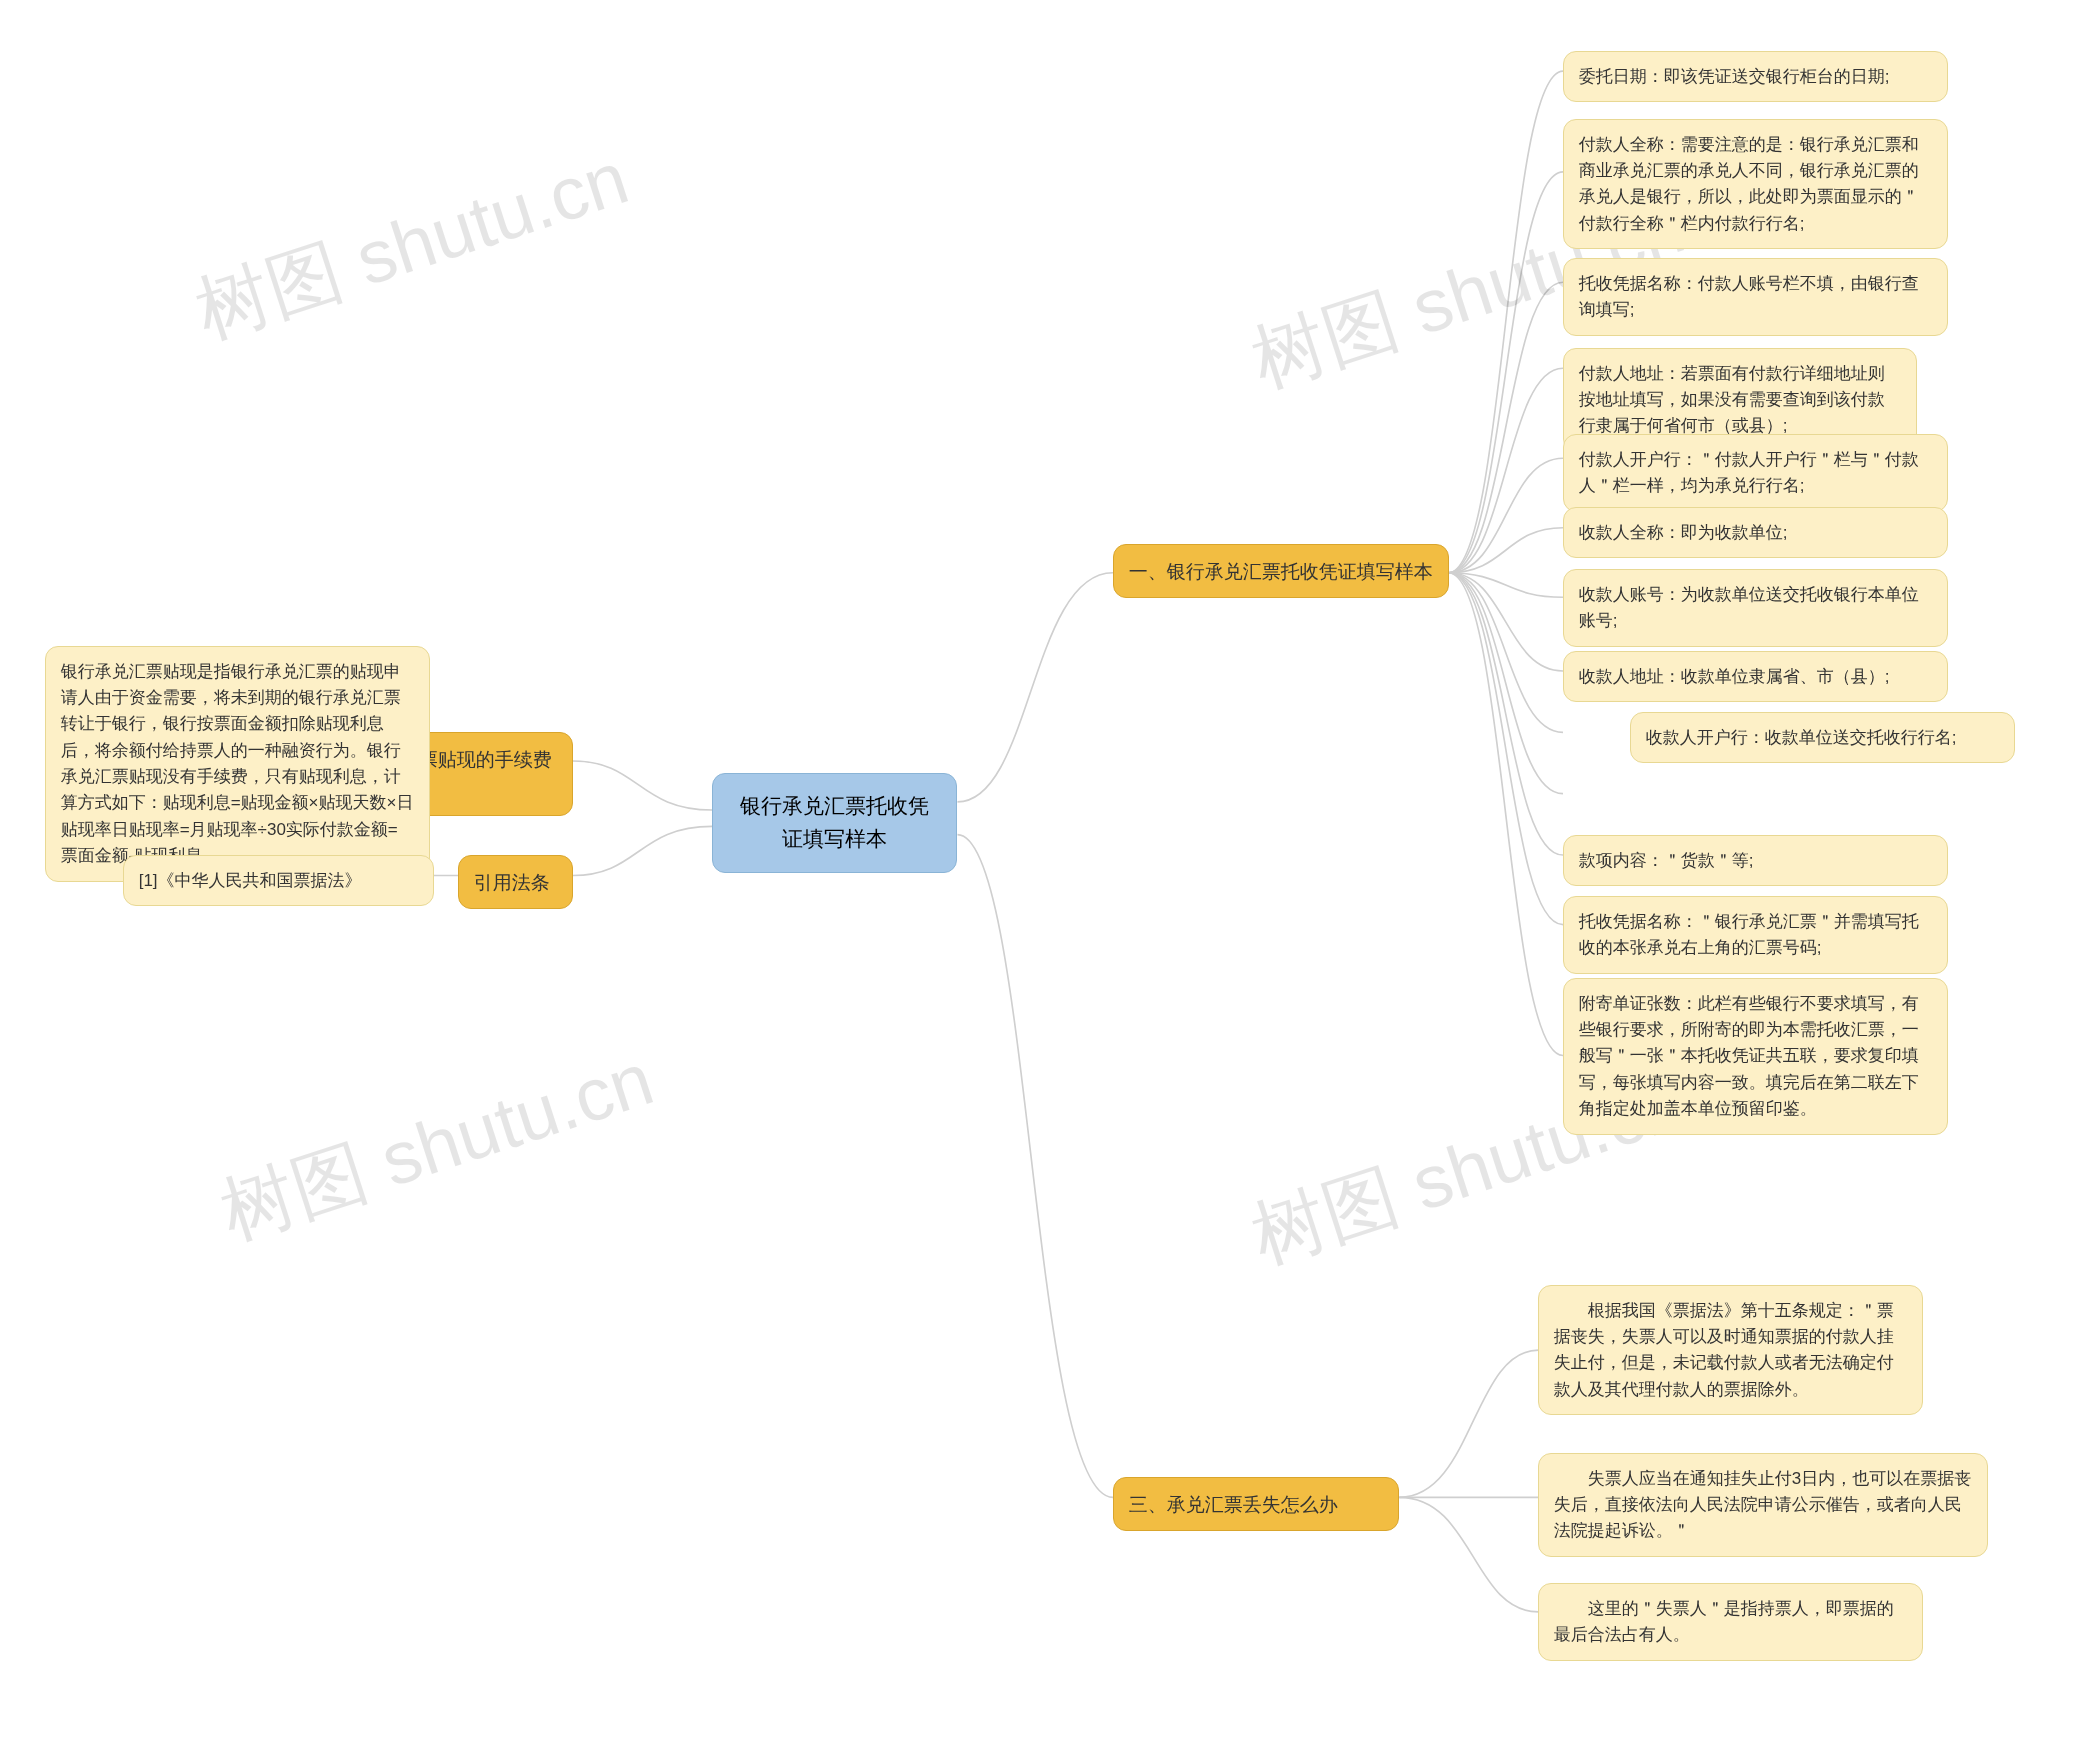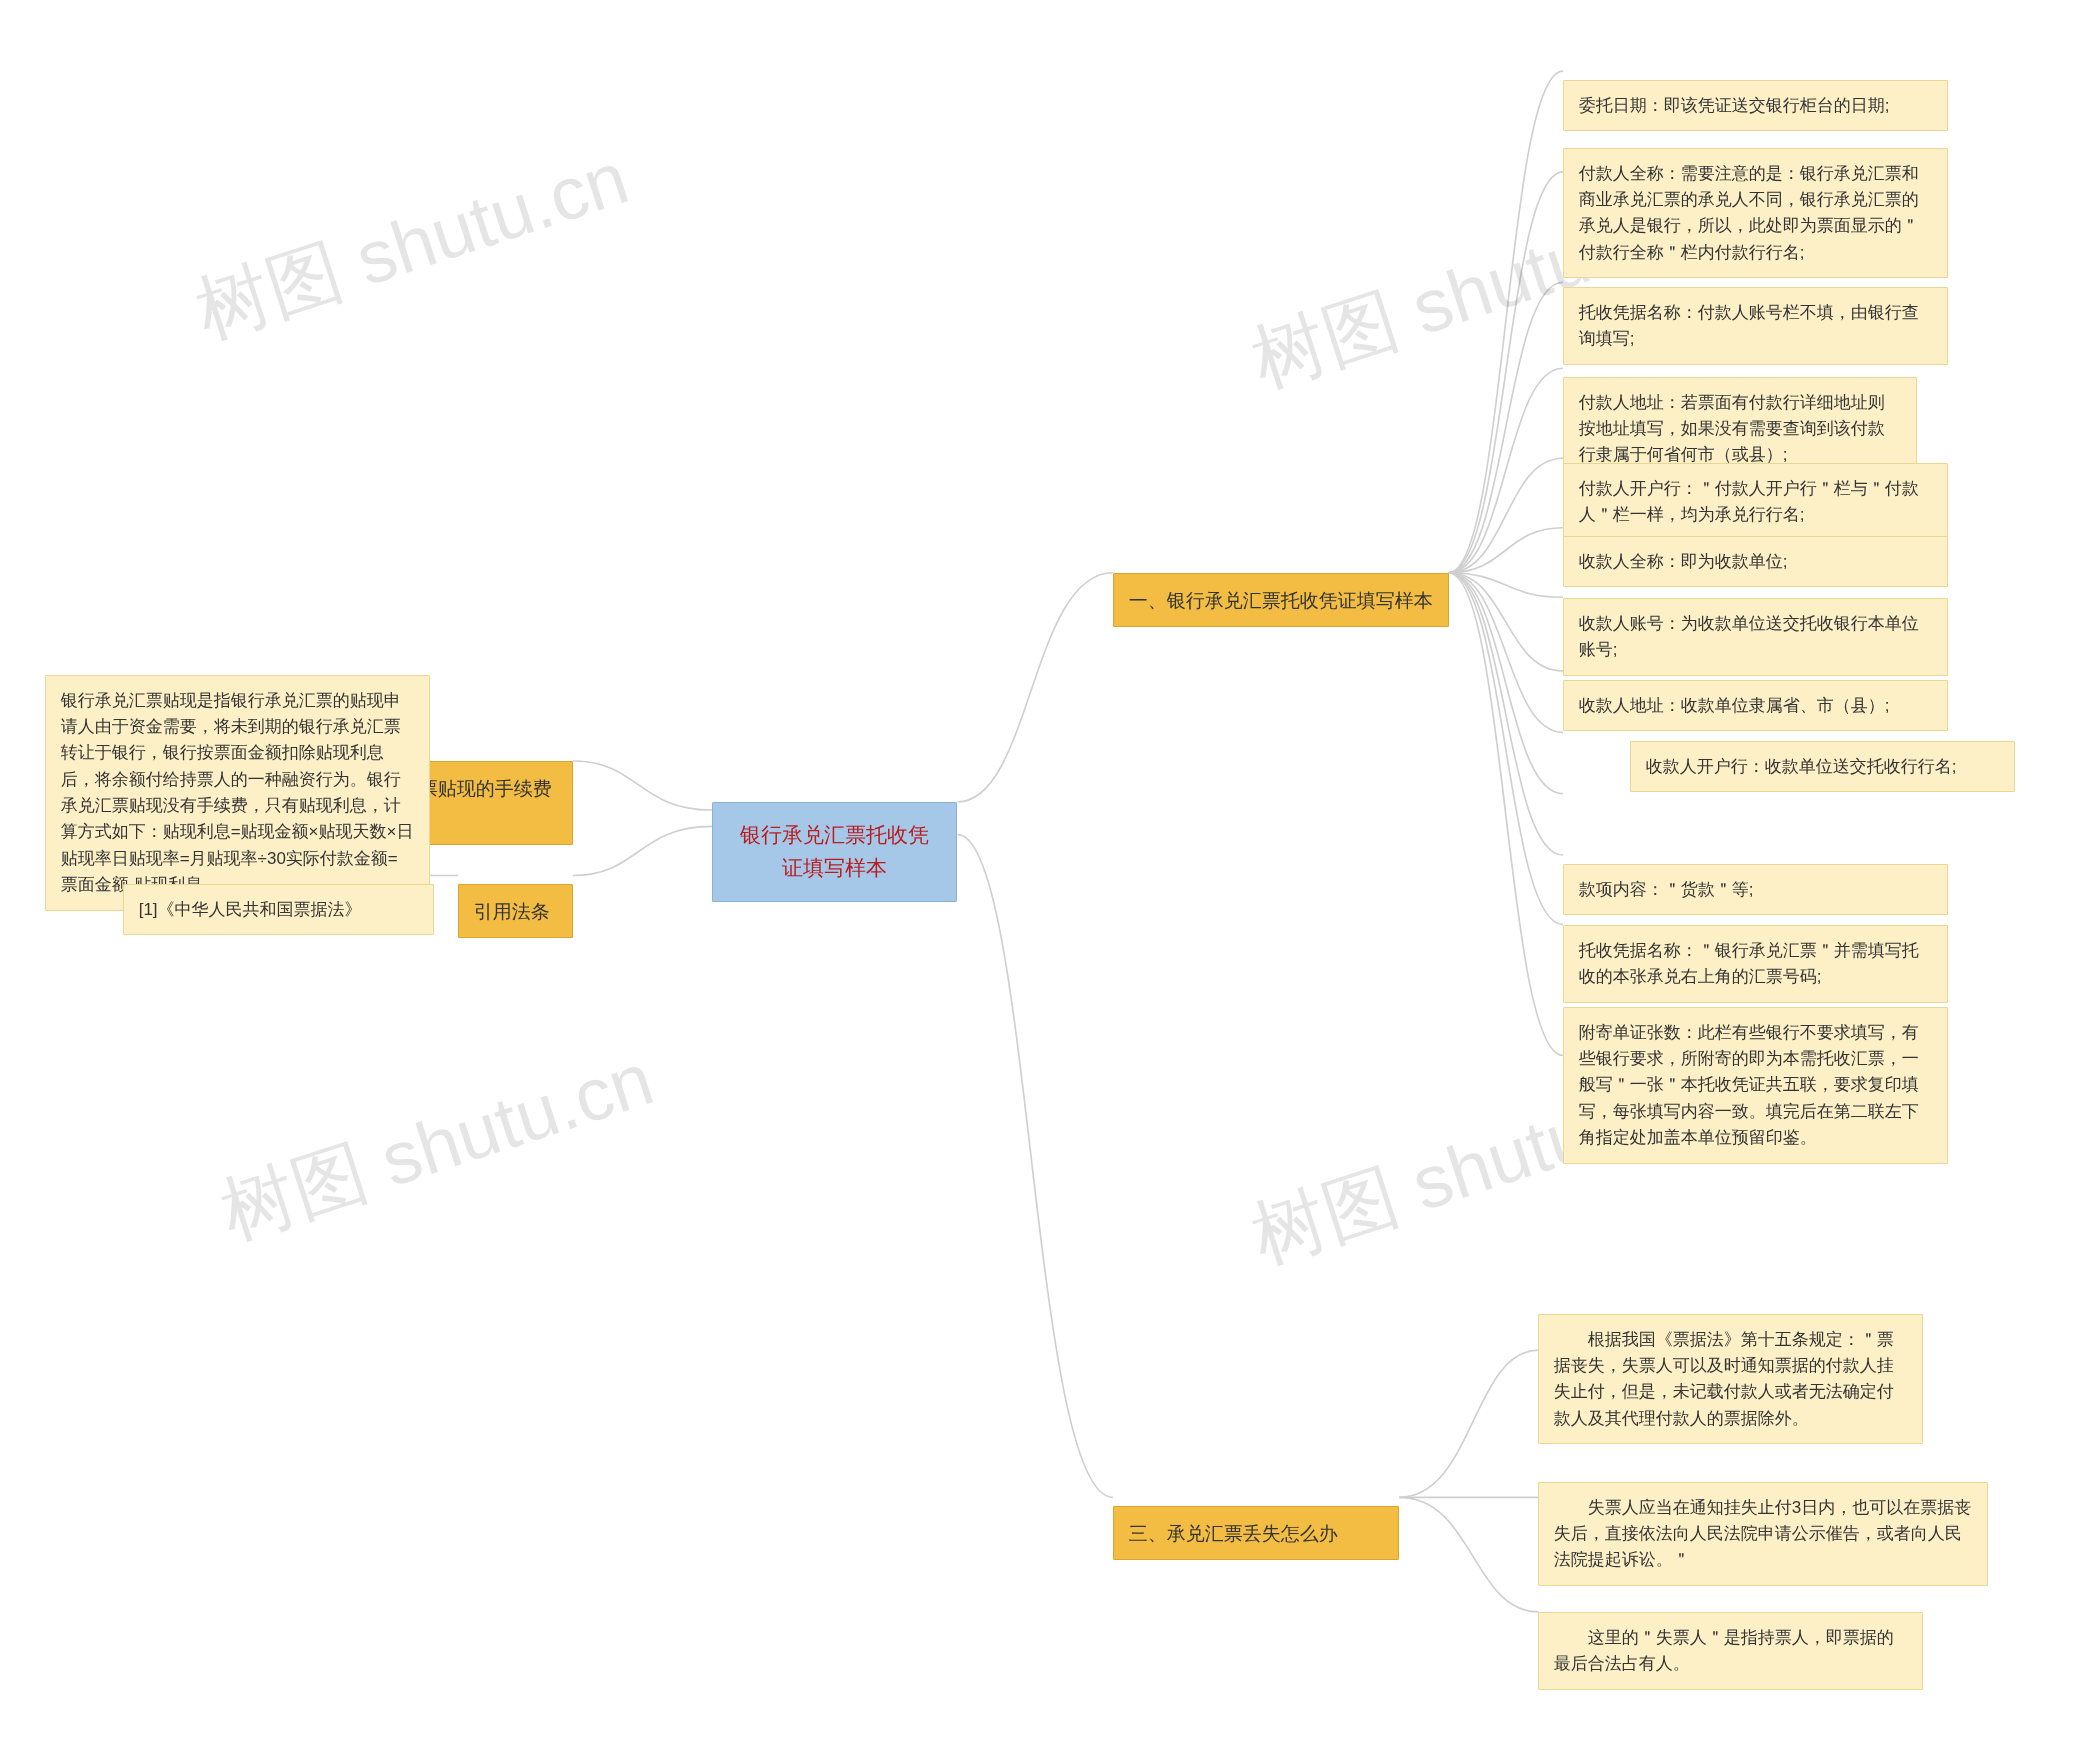--- a/index.html
+++ b/index.html
@@ -12,33 +12,32 @@
     overflow: hidden;
   }
   .canvas {
     position: absolute;
     top: 0; left: 0;
     width: 2095px;
     height: 1742px;
   }
   .node {
     position: absolute;
-    border-radius: 1px;
+    border-radius: 13px;
     padding: 11.5px 14.7px;
     font-size: 18px;
     line-height: 1.55;
     color: #333;
-    margin-top: 29px;
   }
   .root {
     background: #a6c8e8;
     border: 0.8px solid #8ab4d6;
     text-align: center;
     font-size: 21px;
-    color: #b91c1c;
+    color: #000000;
     padding: 16.4px 19.6px;
   }
   .branch {
     background: #f2bd42;
     border: 0.8px solid #d9a52c;
     font-size: 19px;
   }
   .leaf {
     background: #fdf0c7;
     border: 0.8px solid #e8d893;

